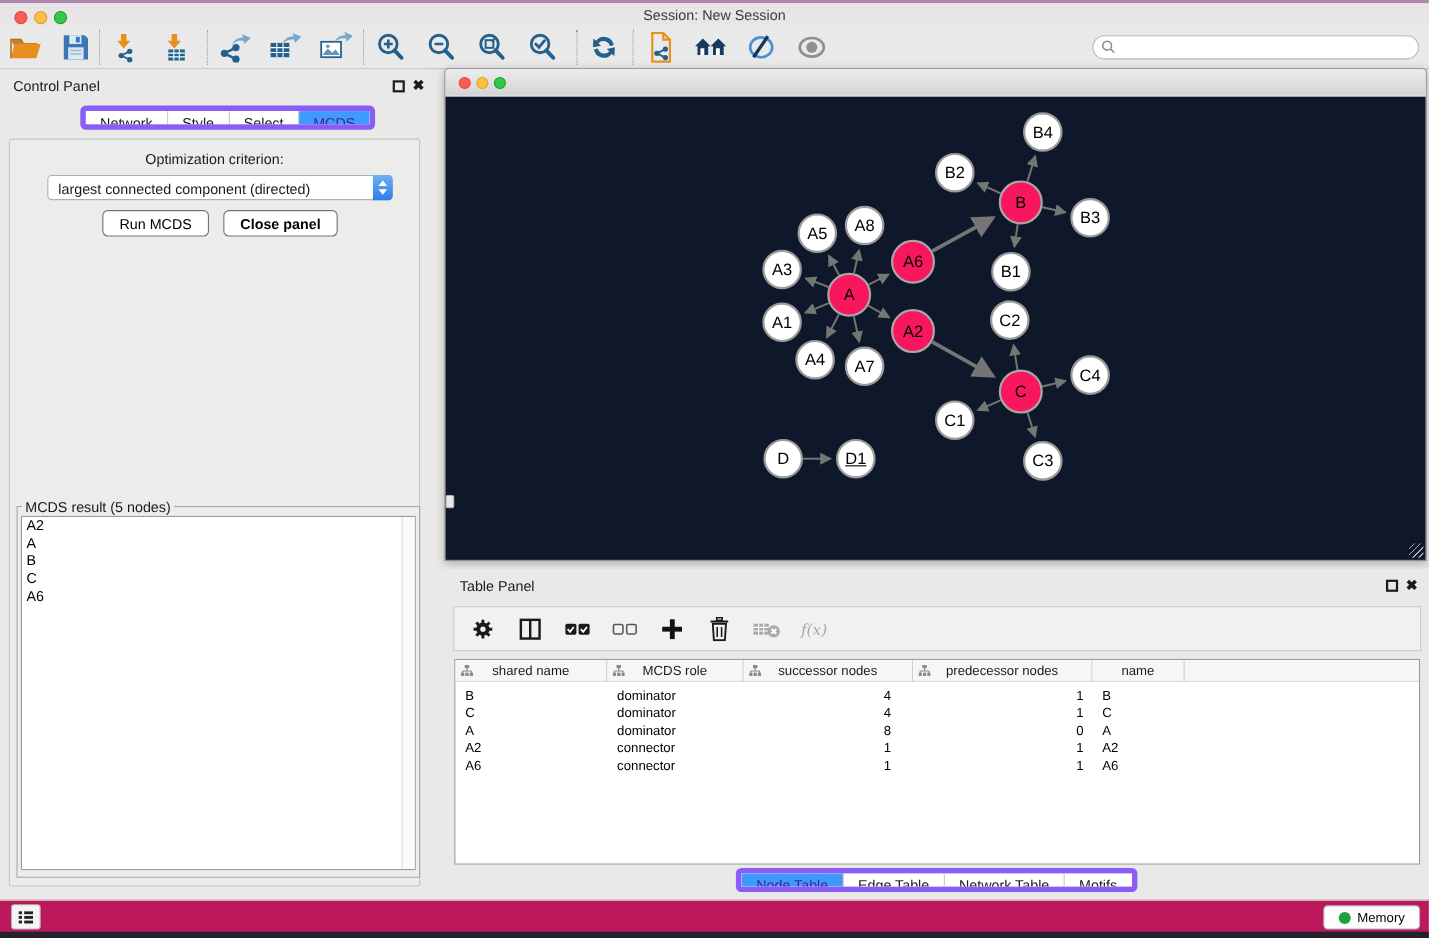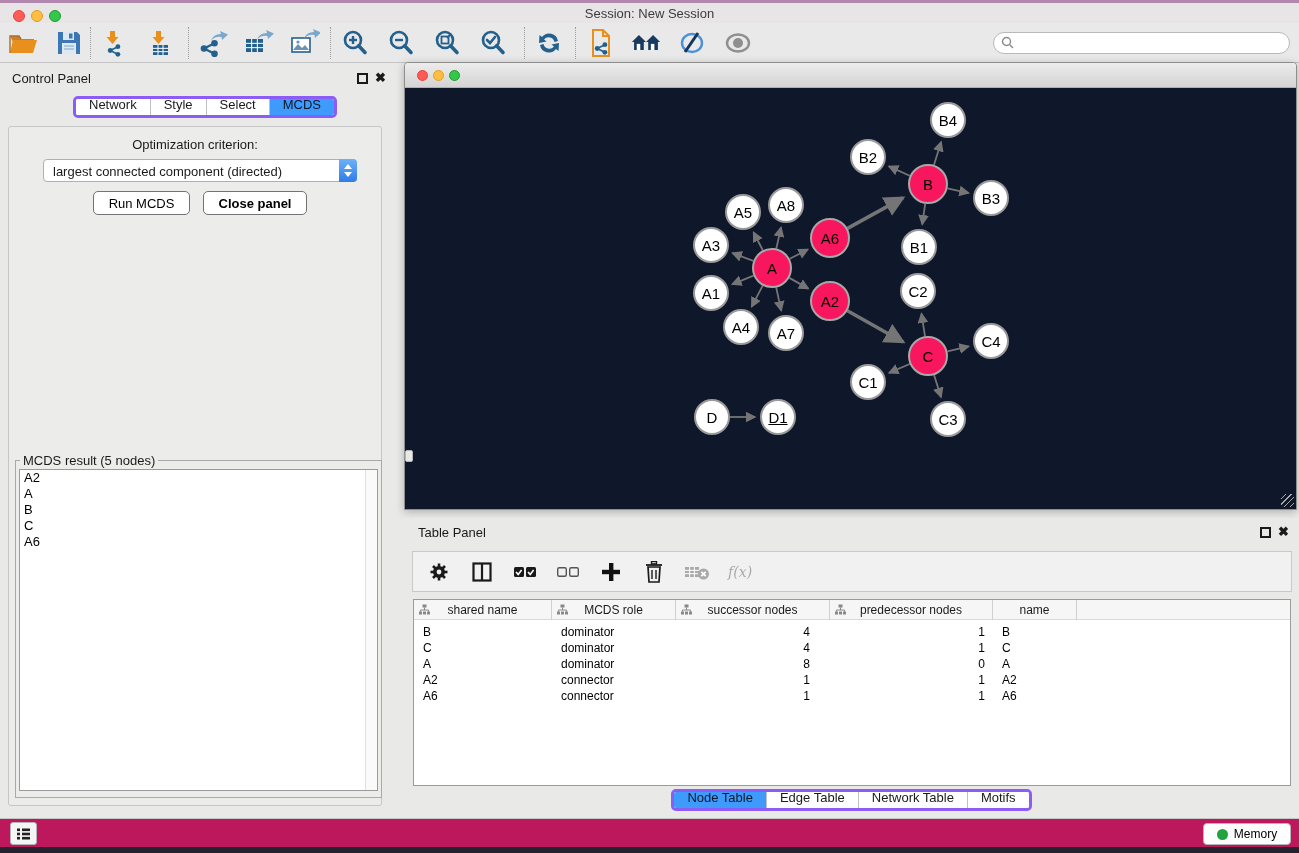--- a/index.html
+++ b/index.html
@@ -21,24 +21,24 @@
   .tb-btn { width:30px; height:30px; display:flex; align-items:center; justify-content:center; cursor:pointer; }
   .search-wrap { position:absolute; right:9px; top:9px; width:297px; height:22px; }
   .search-wrap input { width:100%; height:100%; border:1px solid #b9b9b9; border-radius:11px; padding:0 8px 0 26px; font-size:12px; background:#fff; outline:none; }
   .search-wrap .mag { position:absolute; left:8px; top:4px; pointer-events:none; }
 
   
   .control-panel { position:absolute; left:0; top:63px; width:390px; height:747px; background:#e9e9e7; }
   .cp-header { position:absolute; left:12px; top:8px; font-size:13px; color:#1a1a1a; }
   .panel-float { position:absolute; width:11px; height:11px; border:2px solid #1a1a1a; top:10px; }
   .panel-close { position:absolute; top:7px; font-size:13px; font-weight:bold; color:#1a1a1a; }
-  .seg-tabs { position:absolute; display:flex; border:3px solid #8b5cf6; border-radius:5px; background:#fff; overflow:hidden; height:22px;align-items:flex-end; }
+  .seg-tabs { position:absolute; display:flex; border:5px solid #8b5cf6; border-radius:5px; background:#fff; overflow:hidden; height:22px; }
   .seg-tab { font-size:13px; color:#1a1a1a; padding:3px 13px; border-right:1px solid #c0c0c0; background:#fff; cursor:pointer; white-space:nowrap; }
   .seg-tab:last-child { border-right:none; }
-  .seg-tab.active { background:#3e9bfc; color:#0f172a; }
+  .seg-tab.active { background:#3e9bfc; color:#4c1d95; }
   .cp-body { position:absolute; left:8px; top:63px; width:374px; height:680px; background:#ececea; border:1px solid #c6c6c6; border-radius:3px; }
   .opt-label { position:absolute; left:0; right:0; top:10px; text-align:center; font-size:13px; color:#1a1a1a; }
   .dropdown { position:absolute; left:34px; top:32px; width:314px; height:23px; background:#fff; border:1px solid #b0b0b0; border-radius:4px; cursor:pointer; }
   .dropdown .dd-text { position:absolute; left:9px; top:4px; font-size:13px; color:#1a1a1a; }
   .dd-cap { position:absolute; right:-1px; top:-1px; width:18px; height:23px; border-radius:0 4px 4px 0; background:linear-gradient(#6eb1f8,#2f7be8); display:flex; flex-direction:column; align-items:center; justify-content:center; gap:3px; }
   .dd-cap .up { width:0; height:0; border-left:4px solid transparent; border-right:4px solid transparent; border-bottom:5px solid #fff; }
   .dd-cap .down { width:0; height:0; border-left:4px solid transparent; border-right:4px solid transparent; border-top:5px solid #fff; }
   .cp-btn { position:absolute; top:64px; height:24px; background:#fff; border:1px solid #737373; border-radius:5px; font-size:13px; color:#000000; font-family:"Liberation Sans",sans-serif; cursor:pointer; }
   .mcds-fieldset { position:absolute; left:6px; top:326px; width:367px; height:345px; border:1px solid #a9a9a9; }
   .mcds-fieldset legend { font-size:13px; color:#1a1a1a; margin-left:4px; padding:0 3px; }

